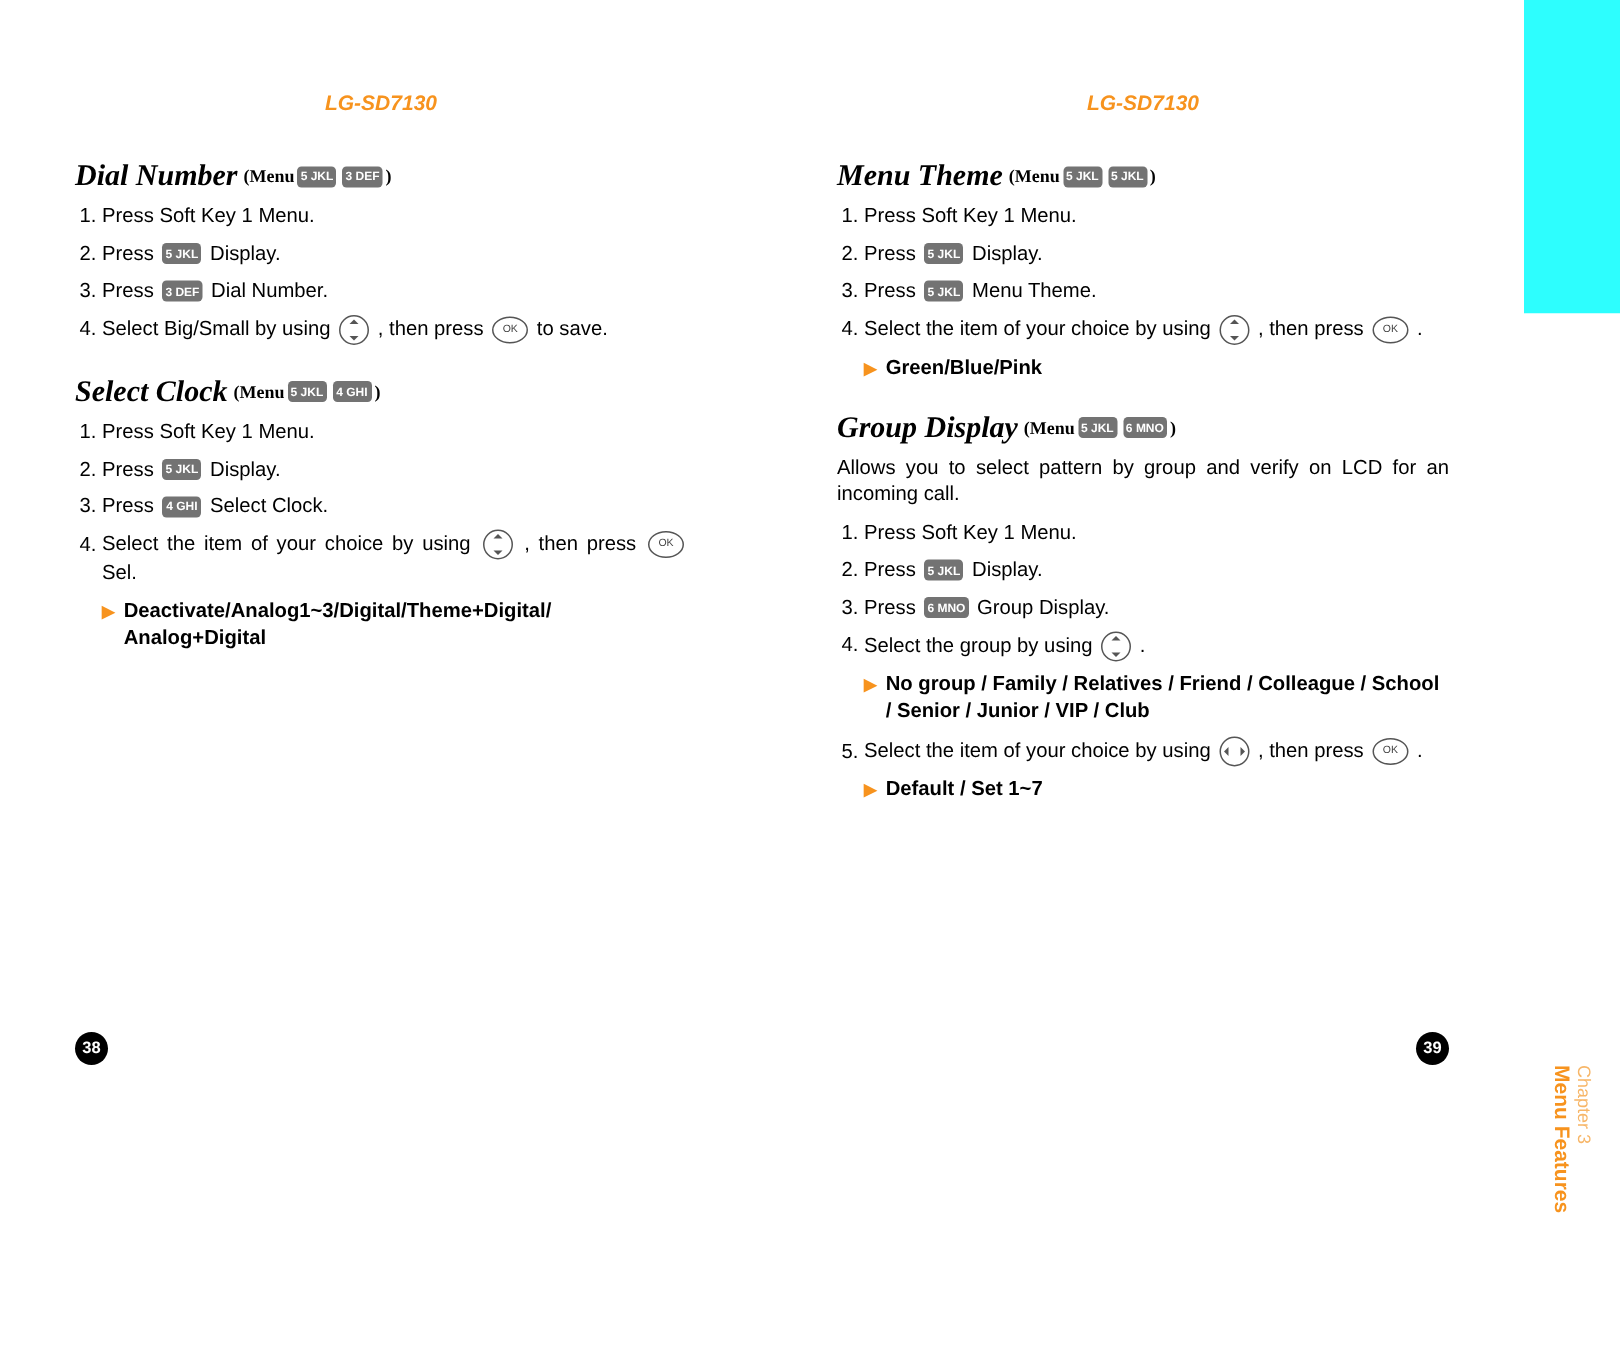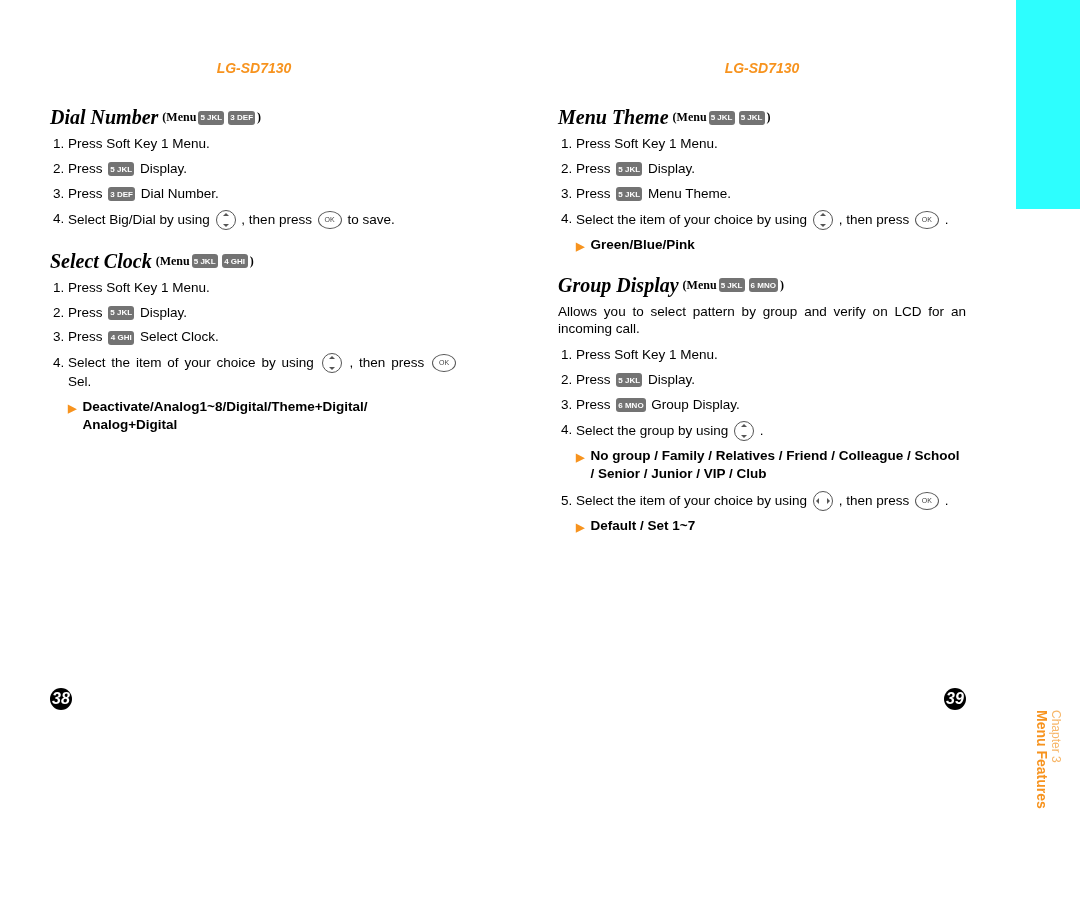--- a/index.html
+++ b/index.html
@@ -148,26 +148,25 @@
     margin-top: 3px;
     flex-shrink: 0;
   }
   .page-num {
     position: absolute;
     bottom: 28px;
     width: 22px; height: 22px;
     background: #000;
     color: #fff;
     border-radius: 50%;
-    font-size: 16px;
+    font-size: 11px;
     font-weight: bold;
     display: flex;
     align-items: center;
     justify-content: center;
-    font-style: italic;
   }
   .page-left .page-num { left: 50px; }
   .page-right .page-num { right: 50px; }
 
   .sidebar {
     position: absolute;
     top: 0; right: 0;
     width: 64px; height: 909px;
     display: flex;
     flex-direction: column;
@@ -193,34 +192,34 @@
 <div class="spread">
   <div class="page page-left">
     <div class="header">LG-SD7130</div>
     <div id="left-content">
         <div class="section">
           <h2 class="sect-title">Dial Number <span class="menucrumb">(Menu <span class="key">5 JKL</span><span class="key">3 DEF</span> )</span></h2>
           <ol class="steps">
             <li>Press Soft Key 1 <b>Menu</b>.</li>
             <li>Press <span class="key">5 JKL</span><b> Display</b>.</li>
             <li>Press <span class="key">3 DEF</span><b> Dial Number</b>.</li>
-            <li>Select <b>Big/Dial</b> by using <span class="navkey vert"></span> , then press <span class="okkey">OK</span> to save.</li>
+            <li>Select <b>Big/Small</b> by using <span class="navkey vert"></span> , then press <span class="okkey">OK</span> to save.</li>
           </ol>
         </div>
         <div class="section">
           <h2 class="sect-title">Select Clock <span class="menucrumb">(Menu <span class="key">5 JKL</span><span class="key">4 GHI</span> )</span></h2>
           <ol class="steps">
             <li>Press Soft Key 1 <b>Menu</b>.</li>
             <li>Press <span class="key">5 JKL</span><b> Display</b>.</li>
             <li>Press <span class="key">4 GHI</span><b> Select Clock</b>.</li>
             <li>Select the item of your choice by using <span class="navkey vert"></span> , then press <span class="okkey">OK</span><b> Sel</b>.</li>
           </ol>
           <div class="options">
             <span class="tri">▶</span>
-            <span>Deactivate/Analog1~8/Digital/Theme+Digital/ Analog+Digital</span>
+            <span>Deactivate/Analog1~3/Digital/Theme+Digital/ Analog+Digital</span>
           </div>
         </div>
       </div>
     <div class="page-num">38</div>
   </div>
   <div class="page page-right">
     <div class="header">LG-SD7130</div>
     <div id="right-content">
         <div class="section">
           <h2 class="sect-title">Menu Theme <span class="menucrumb">(Menu <span class="key">5 JKL</span><span class="key">5 JKL</span> )</span></h2>

